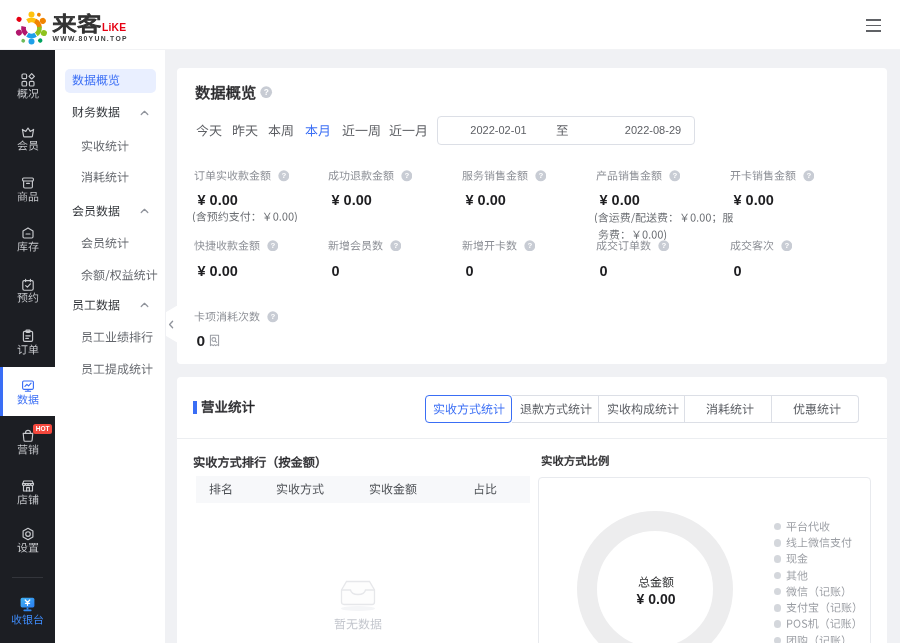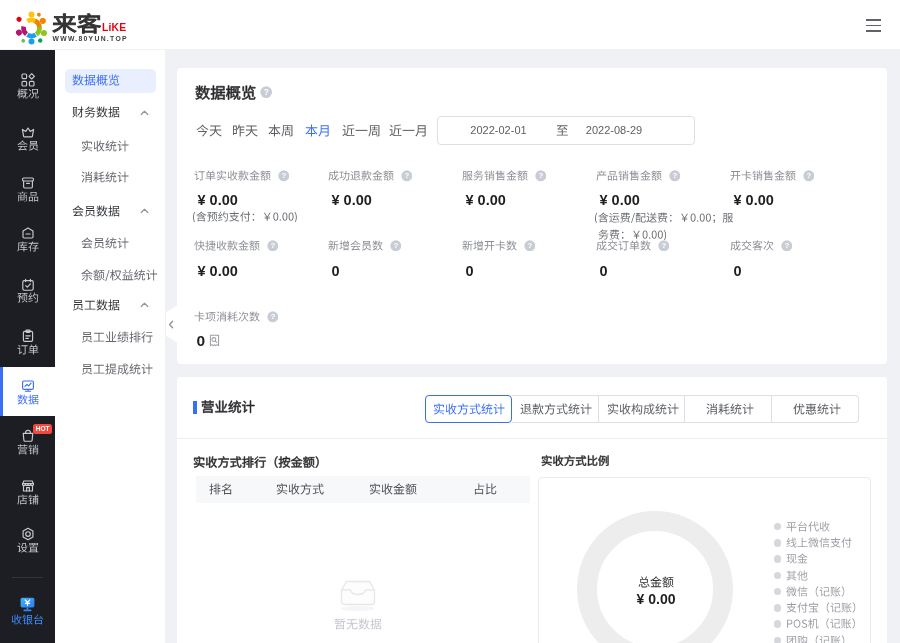--- a/index.html
+++ b/index.html
@@ -405,21 +405,21 @@
 <svg style="position:absolute;left:389.4px;top:124.2px;color:#5c5e63" width="39.0" height="13.0" viewBox="0 -88 300 100" fill="currentColor">
       <use href="#g101" x="0"></use>
       <use href="#g8" x="100"></use>
       <use href="#g68" x="200"></use>
     </svg>
 <div style="position:absolute;left:437px;top:115.5px;width:258px;height:29px;background:#fff;border:1px solid #dcdfe6;border-radius:4px"></div>
 <div style="position:absolute;left:498.5px;transform:translateX(-50%);top:124.6px;font:11px 'Liberation Sans',sans-serif;color:#5c5e63;line-height:11px;white-space:nowrap">2022-02-01</div>
 <svg style="position:absolute;left:556.2px;top:124.1px;color:#5c5e63" width="12.5" height="12.5" viewBox="0 -88 100 100" fill="currentColor">
       <use href="#g88" x="0"></use>
     </svg>
-<div style="position:absolute;left:614px;transform:translateX(-50%);top:124.6px;font:11px 'Liberation Sans',sans-serif;color:#5c5e63;line-height:11px;white-space:nowrap">2022-08-29</div>
+<div style="position:absolute;left:653px;transform:translateX(-50%);top:124.6px;font:11px 'Liberation Sans',sans-serif;color:#5c5e63;line-height:11px;white-space:nowrap">2022-08-29</div>
 <svg style="position:absolute;left:194.0px;top:170.3px;color:#8a8d94" width="77.0" height="11.0" viewBox="0 -88 700 100" fill="currentColor">
       <use href="#g93" x="0"></use>
       <use href="#g26" x="100"></use>
       <use href="#g42" x="200"></use>
       <use href="#g61" x="300"></use>
       <use href="#g77" x="400"></use>
       <use href="#g105" x="500"></use>
       <use href="#g111" x="600"></use>
     </svg>
 <svg style="position:absolute;left:277.7px;top:170.4px" width="11.6" height="11.6" viewBox="0 0 14 14">

